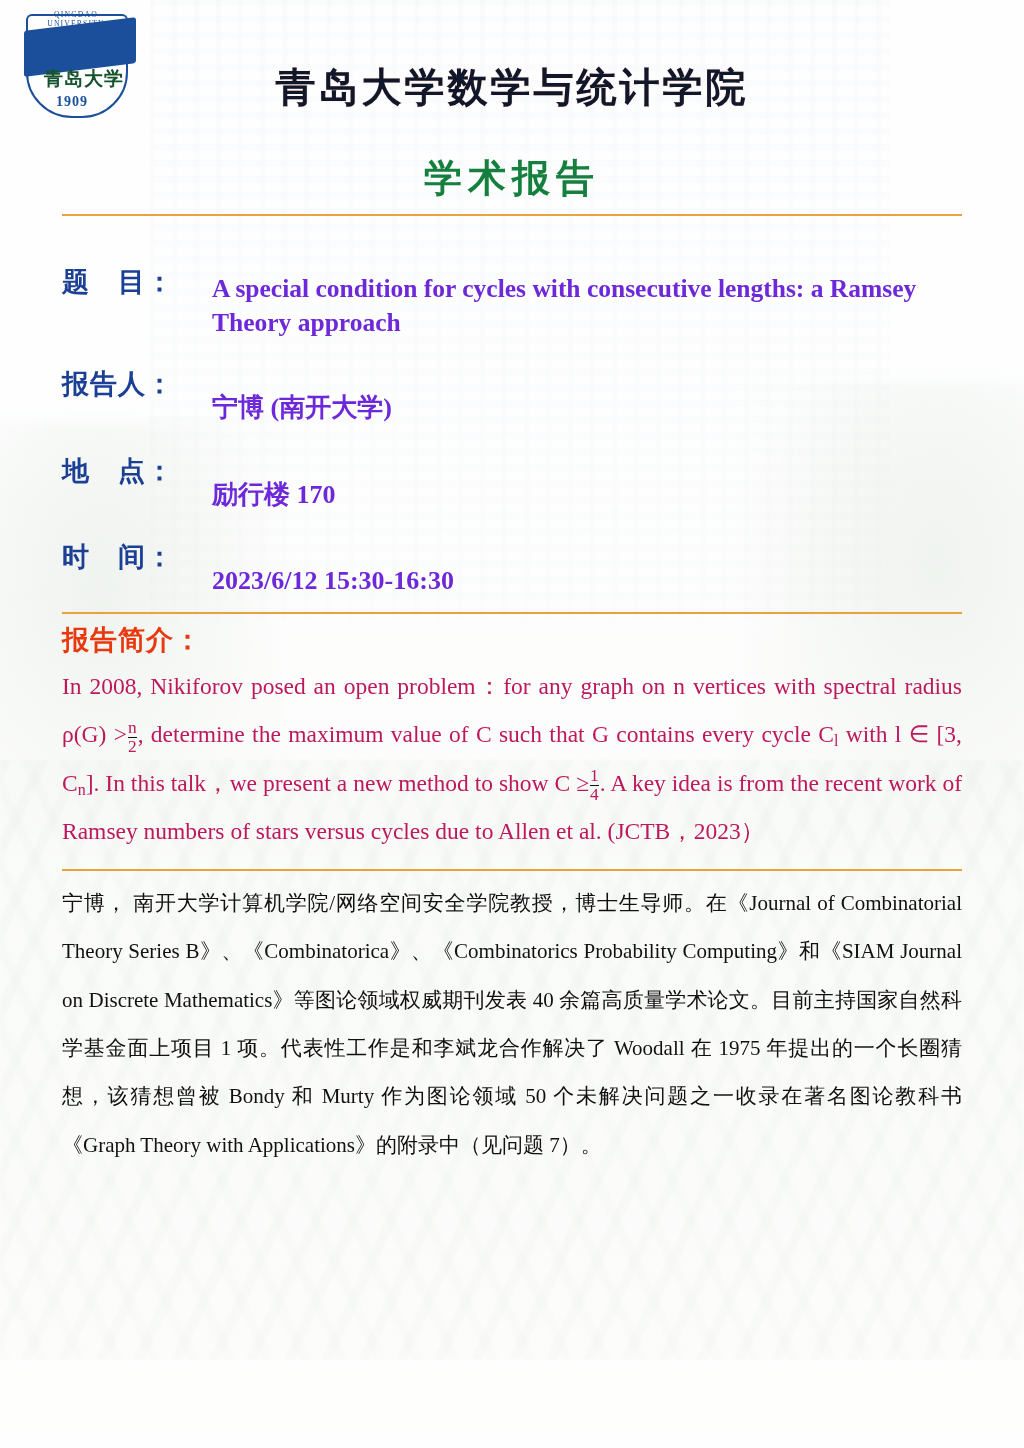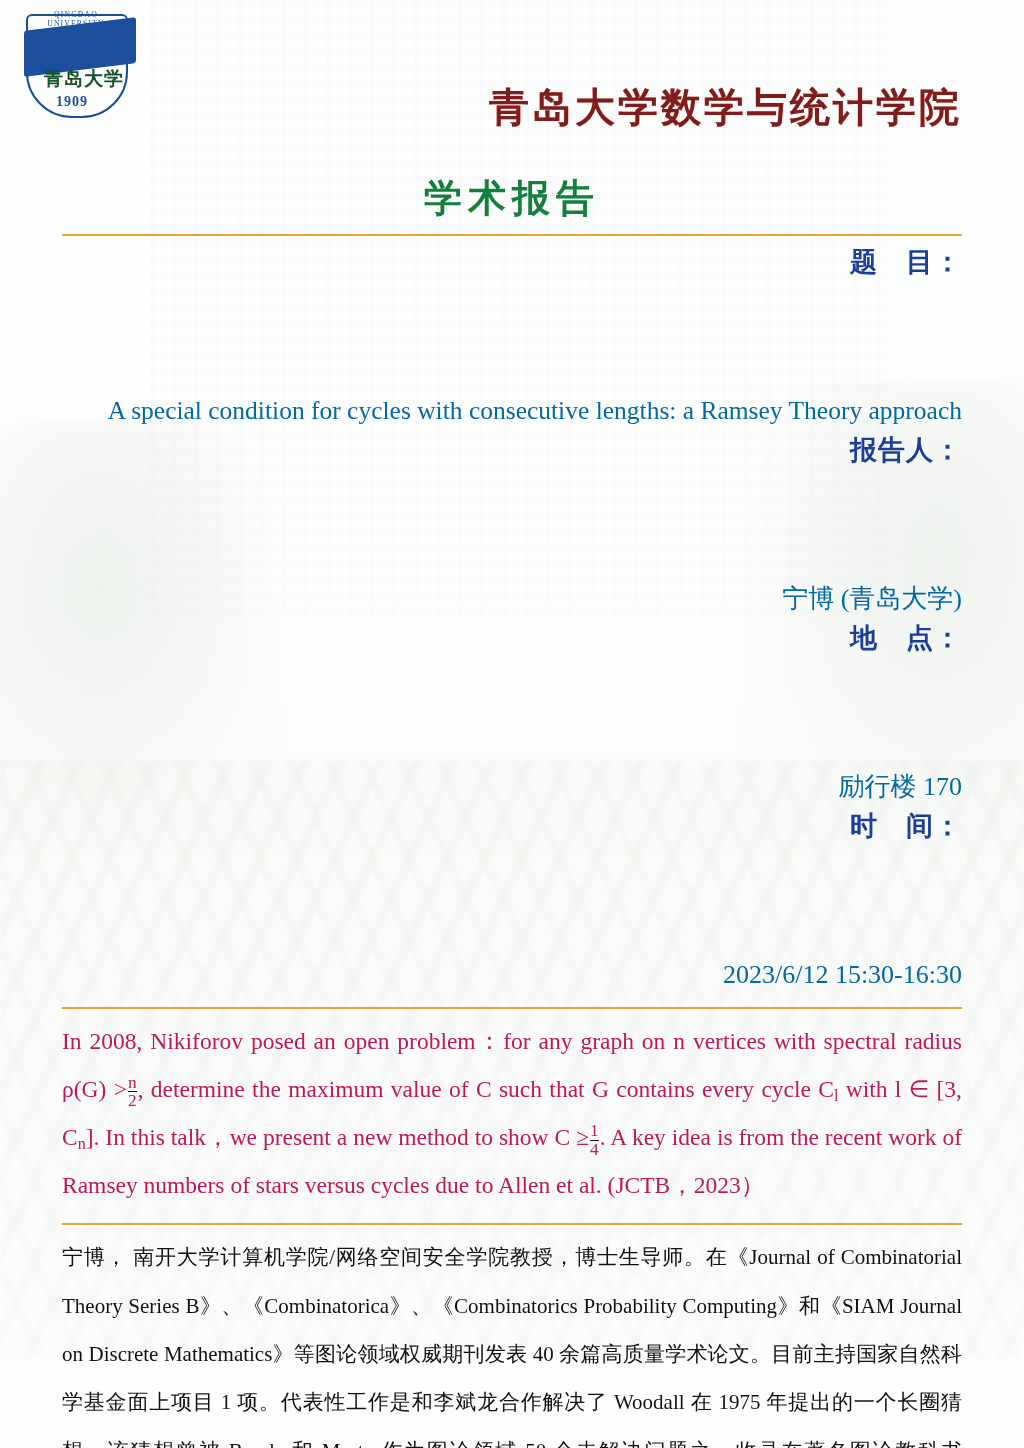--- a/index.html
+++ b/index.html
@@ -148,25 +148,25 @@
     height: 24px;
     font-size: 8px;
     color: #1b4e9b;
     text-align: center;
     letter-spacing: 1.2px;
     transform: scaleX(0.96);
   }
 
   h1.main-title {
     margin: 0;
-    padding-top: 80px;
-    text-align: right;
+    padding-top: 60px;
+    text-align: center;
     font-size: 40px;
     font-weight: bold;
-    color: #7f1d1d;
+    color: #0f172a;
     letter-spacing: 3px;
     font-family: "Liberation Serif", serif;
     text-shadow: 0 0 1px rgba(232,56,13,0.4);
   }
   h2.sub-title {
     margin: 0;
     padding-top: 38px;
     text-align: center;
     font-size: 38px;
     font-weight: bold;
@@ -177,39 +177,39 @@
 
   .rule {
     height: 2px;
     background: #e8a33d;
     margin: 14px 0 8px 0;
   }
   .rule.thin { height: 2px; }
 
   .field {
     display: flex;
-    align-items: flex-end;
+    align-items: center;
     margin: 2px 0 4px 0;
-    flex-direction: column;
   }
   .field-label {
     flex: 0 0 150px;
     font-size: 27px;
     font-weight: bold;
     color: #1b3f94;
     letter-spacing: 1px;
     white-space: nowrap;
     font-family: "Liberation Serif", serif;
   }
   .field-value {
     font-size: 26px;
-    font-weight: normal;
-    color: #0369a1;
+    font-weight: bold;
+    color: #6d28d9;
     line-height: 1.32;
     font-family: "Liberation Serif", serif;
+    margin-top: 48px;
   }
   .field-value.en {
     font-size: 25.5px;
   }
 
   .section-head {
     font-size: 27px;
     font-weight: bold;
     color: #e8380d;
     letter-spacing: 1px;
@@ -272,35 +272,36 @@
 
   <div class="rule orange-line-1"></div>
 
   <div class="field">
     <div class="field-label">题　目：</div>
     <div class="field-value en">A special condition for cycles with consecutive lengths: a Ramsey Theory approach</div>
   </div>
 
   <div class="field">
     <div class="field-label">报告人：</div>
-    <div class="field-value">宁博 (青岛大学)</div>
+    <div class="field-value">宁博 (南开大学)</div>
   </div>
 
   <div class="field">
     <div class="field-label">地　点：</div>
     <div class="field-value">励行楼 170</div>
   </div>
 
   <div class="field">
     <div class="field-label">时　间：</div>
     <div class="field-value">2023/6/12 15:30-16:30</div>
   </div>
 
   <div class="rule"></div>
 
+  <div class="section-head">报告简介：</div>
 
   <div class="abstract">
     <span>In 2008, Nikiforov posed an open problem：for any graph on  n  vertices with spectral radius  ρ(G) &gt;</span><span class="frac"><span class="num">n</span><span class="den">2</span></span><span>, determine the maximum value of C such that G contains every cycle  C</span><span class="sub">l</span><span>  with  l ∈ [3, C</span><span class="sub">n</span><span>]. In this talk，we present a new method to show  C ≥</span><span class="frac"><span class="num">1</span><span class="den">4</span></span><span>.   A key idea is from the recent work of Ramsey numbers of stars versus cycles due to Allen et al. (JCTB，2023）</span>
   </div>
 
   <div class="rule thin"></div>
 
 
   <div class="bio">宁博，  南开大学计算机学院/网络空间安全学院教授，博士生导师。在《Journal of Combinatorial Theory Series B》、《Combinatorica》、《Combinatorics Probability Computing》和《SIAM Journal on Discrete Mathematics》等图论领域权威期刊发表 40 余篇高质量学术论文。目前主持国家自然科学基金面上项目 1 项。代表性工作是和李斌龙合作解决了 Woodall 在 1975 年提出的一个长圈猜想，该猜想曾被 Bondy 和 Murty 作为图论领域 50 个未解决问题之一收录在著名图论教科书《Graph Theory with Applications》的附录中（见问题 7）。</div>
 

